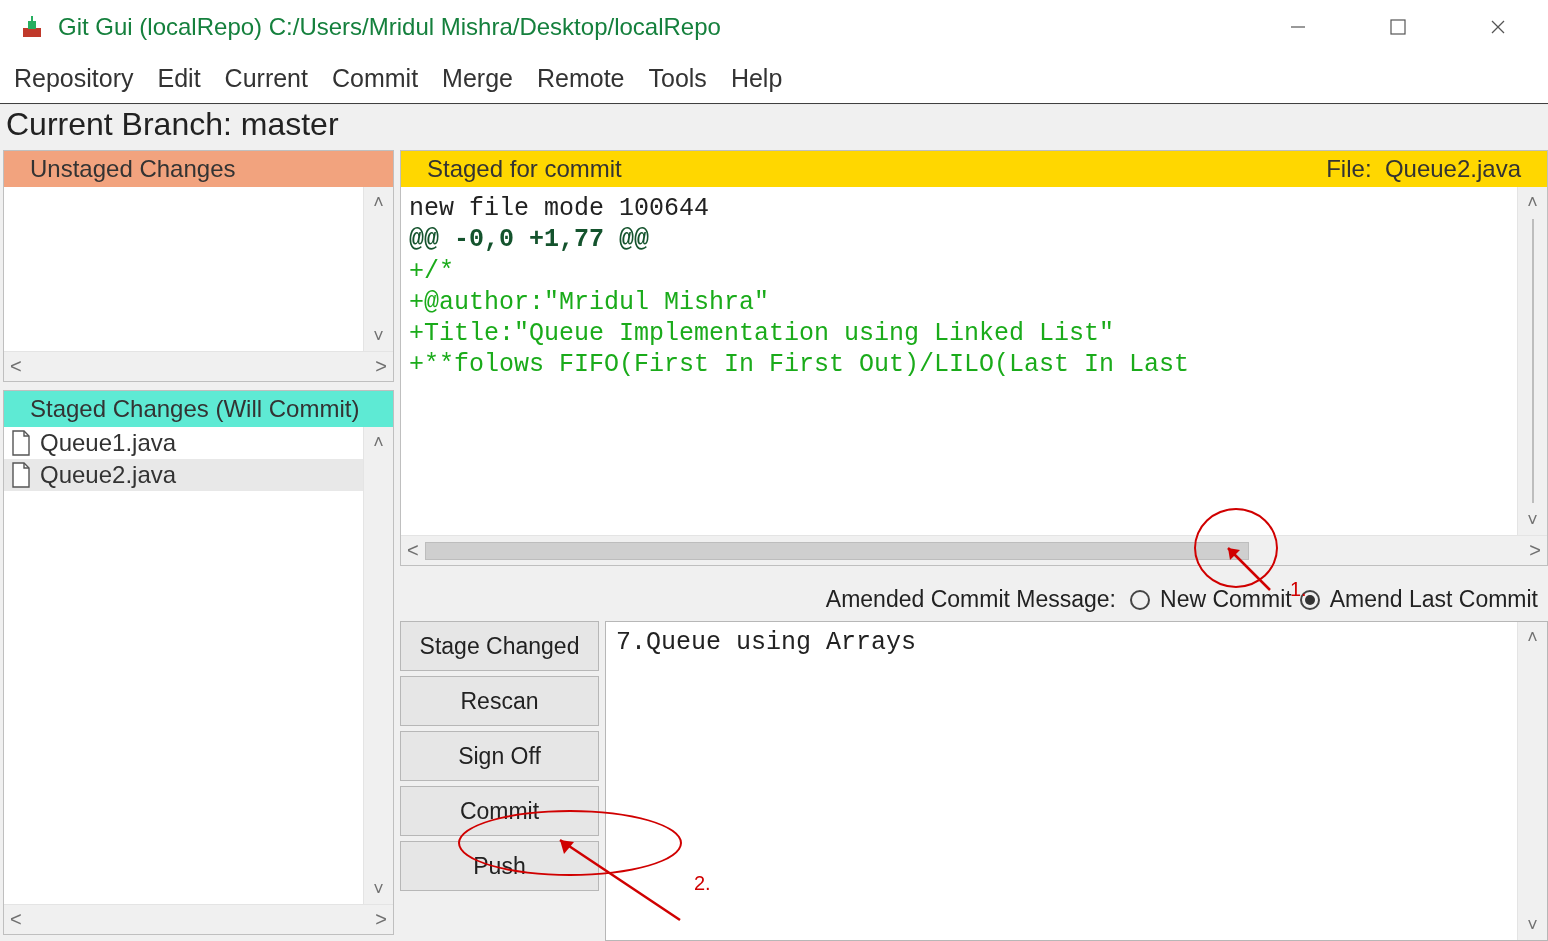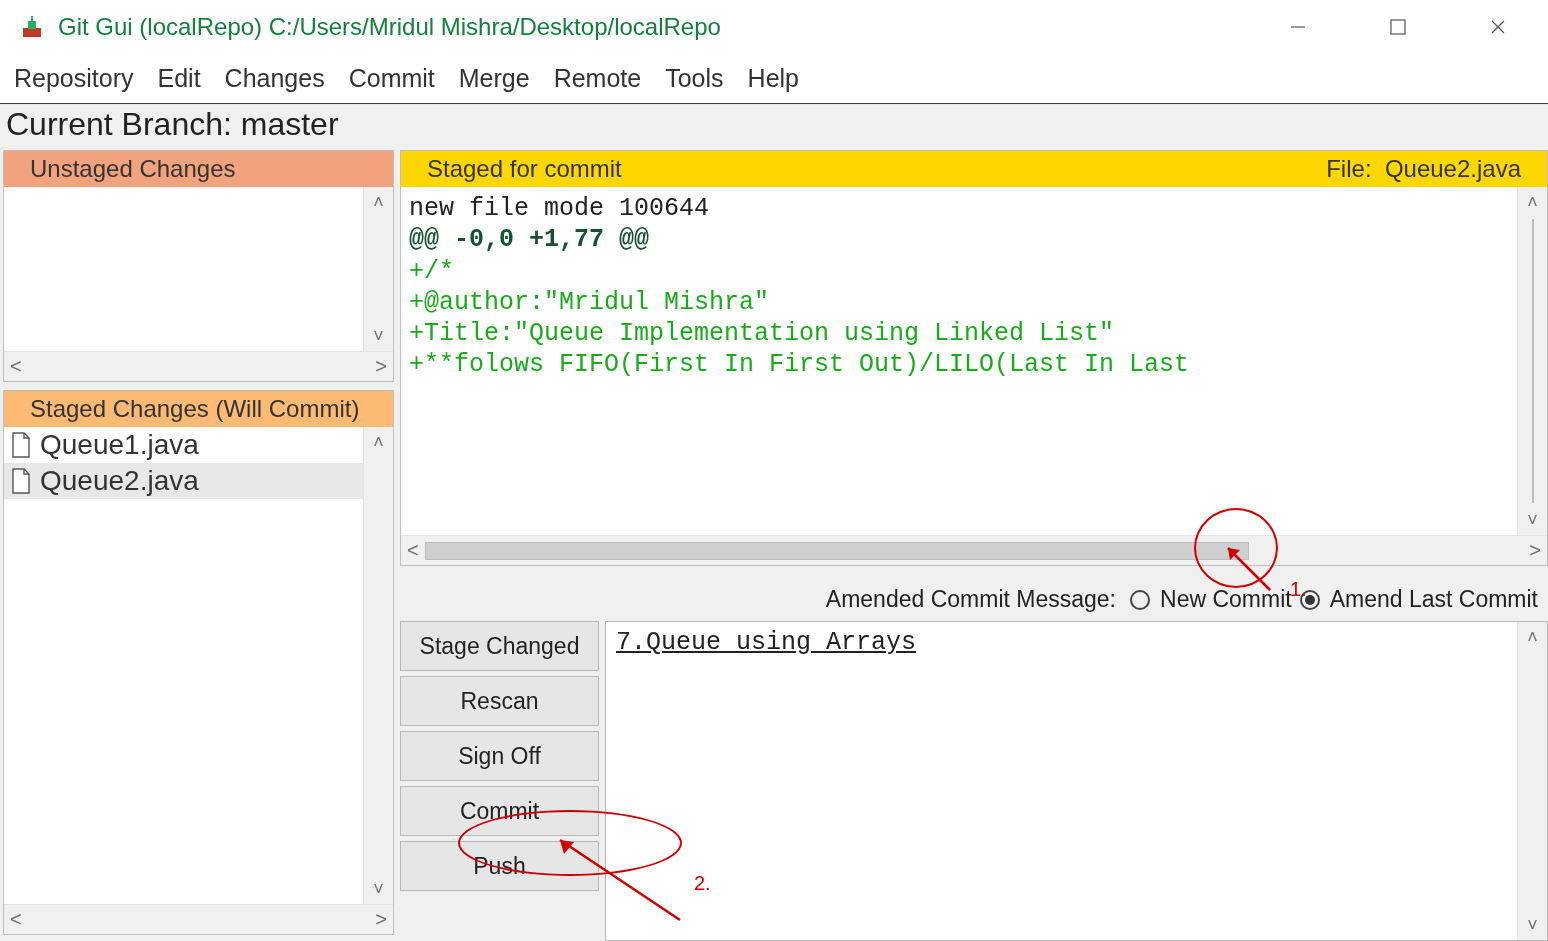--- a/index.html
+++ b/index.html
@@ -98,21 +98,21 @@
     background: #ffffff;
     display: flex;
     flex-direction: column;
     min-height: 0;
   }
   .panel-header {
     padding: 4px 26px;
     font-size: 24px;
   }
   .hdr-unstaged { background: #f2a37e; }
-  .hdr-staged-list { background: #fdba74; }
+  .hdr-staged-list { background: #5eead4; }
   .hdr-diff {
     background: #ffd700;
     display: flex;
     justify-content: space-between;
   }
   .panel-body {
     flex: 1;
     position: relative;
     display: flex;
     min-height: 0;
@@ -160,21 +160,21 @@
   
   .unstaged-panel { height: 232px; }
 
   
   .staged-panel { flex: 1; }
   .file-item {
     display: flex;
     align-items: center;
     gap: 8px;
     padding: 2px 6px;
-    font-size: 28px;
+    font-size: 24px;
   }
   .file-item.selected { background: #e8e8e8; }
   .file-icon {
     width: 22px; height: 26px;
     display:inline-block;
   }
   .file-icon svg { display:block; }
 
   
   .diff-panel { flex: 1; min-height: 0; margin-right: 0;}
@@ -257,21 +257,20 @@
     background: #ffffff;
     display:flex;
     height: 320px;
   }
   .msg-text {
     flex:1;
     padding: 6px 10px;
     font-family: "Consolas","Courier New", monospace;
     font-size: 25px;
     color: #222;
-    text-decoration: underline;
   }
 
   
   .anno {
     position: absolute;
     pointer-events: none;
   }
   .oval {
     border: 2px solid #d00000;
     border-radius: 50%;
@@ -315,21 +314,21 @@
           <line x1="3" y1="3" x2="15" y2="15"></line>
           <line x1="15" y1="3" x2="3" y2="15"></line>
         </svg>
     </div>
   </div>
 </div>
 
 <div class="menubar">
   <span>Repository</span>
   <span>Edit</span>
-  <span>Changes</span>
+  <span>Current</span>
   <span>Commit</span>
   <span>Merge</span>
   <span>Remote</span>
   <span>Tools</span>
   <span>Help</span>
 </div>
 
 <div class="branchrow">Current Branch: master</div>
 
 <div class="workspace">

